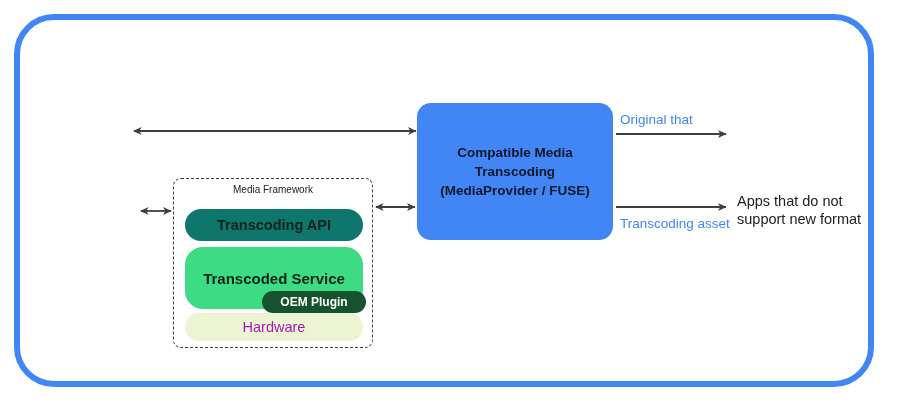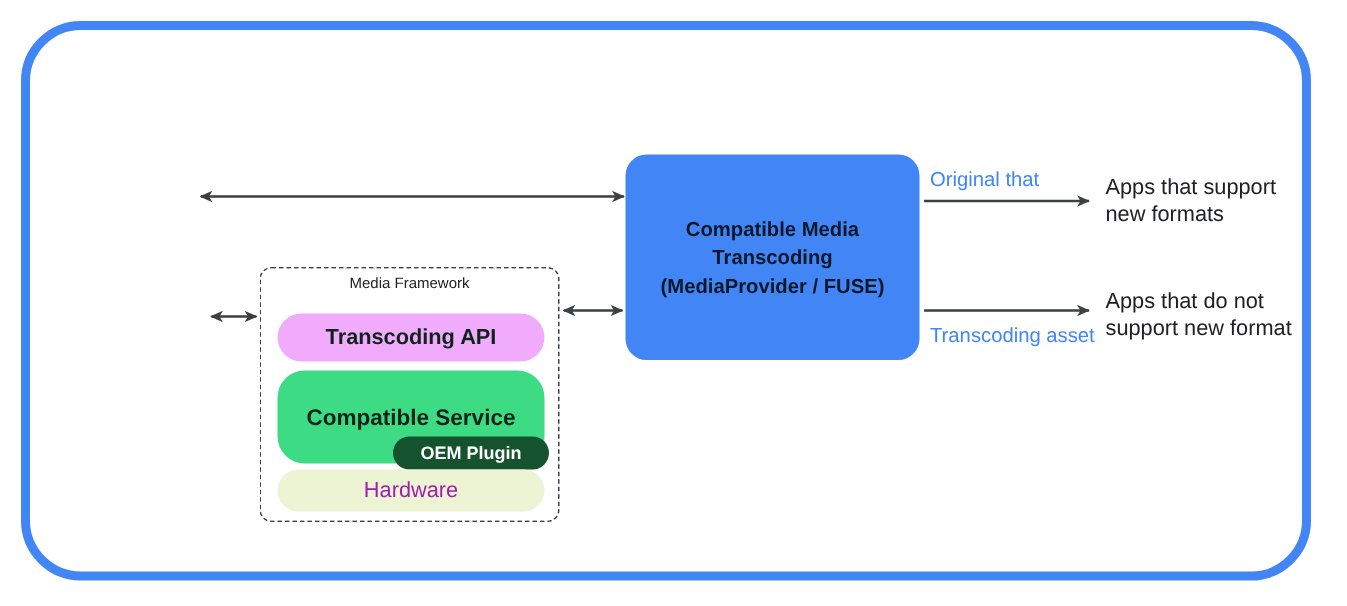--- a/index.html
+++ b/index.html
@@ -77,21 +77,21 @@
     box-sizing: border-box;
     display: flex;
     align-items: center;
     justify-content: center;
     border-radius: 22px;
     text-align: center;
   }
   #transcoding-api {
     top: 30px;
     height: 32px;
-    background: #f0abfc;
+    background: #0f766e;
     color: #10231a;
     font-weight: bold;
     font-size: 14.5px;
     border-radius: 16px;
   }
   #transcoding-service {
     top: 68px;
     height: 62px;
     background: #3ddc84;
     color: #10231a;
@@ -202,36 +202,34 @@
 
     <line x1="616" y1="207" x2="726" y2="207" stroke="#3c4043" stroke-width="1.8" marker-end="url(#arrowR)"></line>
   </svg>
 
 
   <div id="media-framework">
     <div id="media-framework-title">Media Framework</div>
 
     <div class="stack-box" id="transcoding-api">Transcoding API</div>
 
-    <div class="stack-box" id="transcoding-service">Compatible Service</div>
+    <div class="stack-box" id="transcoding-service">Transcoded Service</div>
 
     <div id="oem-plugin">OEM Plugin</div>
 
     <div class="stack-box" id="hardware">Hardware</div>
   </div>
 
   <div id="cmt-box">
     <div id="cmt-label">Compatible Media
 Transcoding
 (MediaProvider / FUSE)</div>
   </div>
 
   <div class="asset-label" id="original-asset-label">Original that</div>
 
-  <div class="apps-label" id="apps-support-label">Apps that support
-new formats</div>
 
   <div class="asset-label" id="transcoded-asset-label">Transcoding asset</div>
 
   <div class="apps-label" id="apps-nosupport-label">Apps that do not
 support new format</div>
 
 </div>
 
 </body></html>

